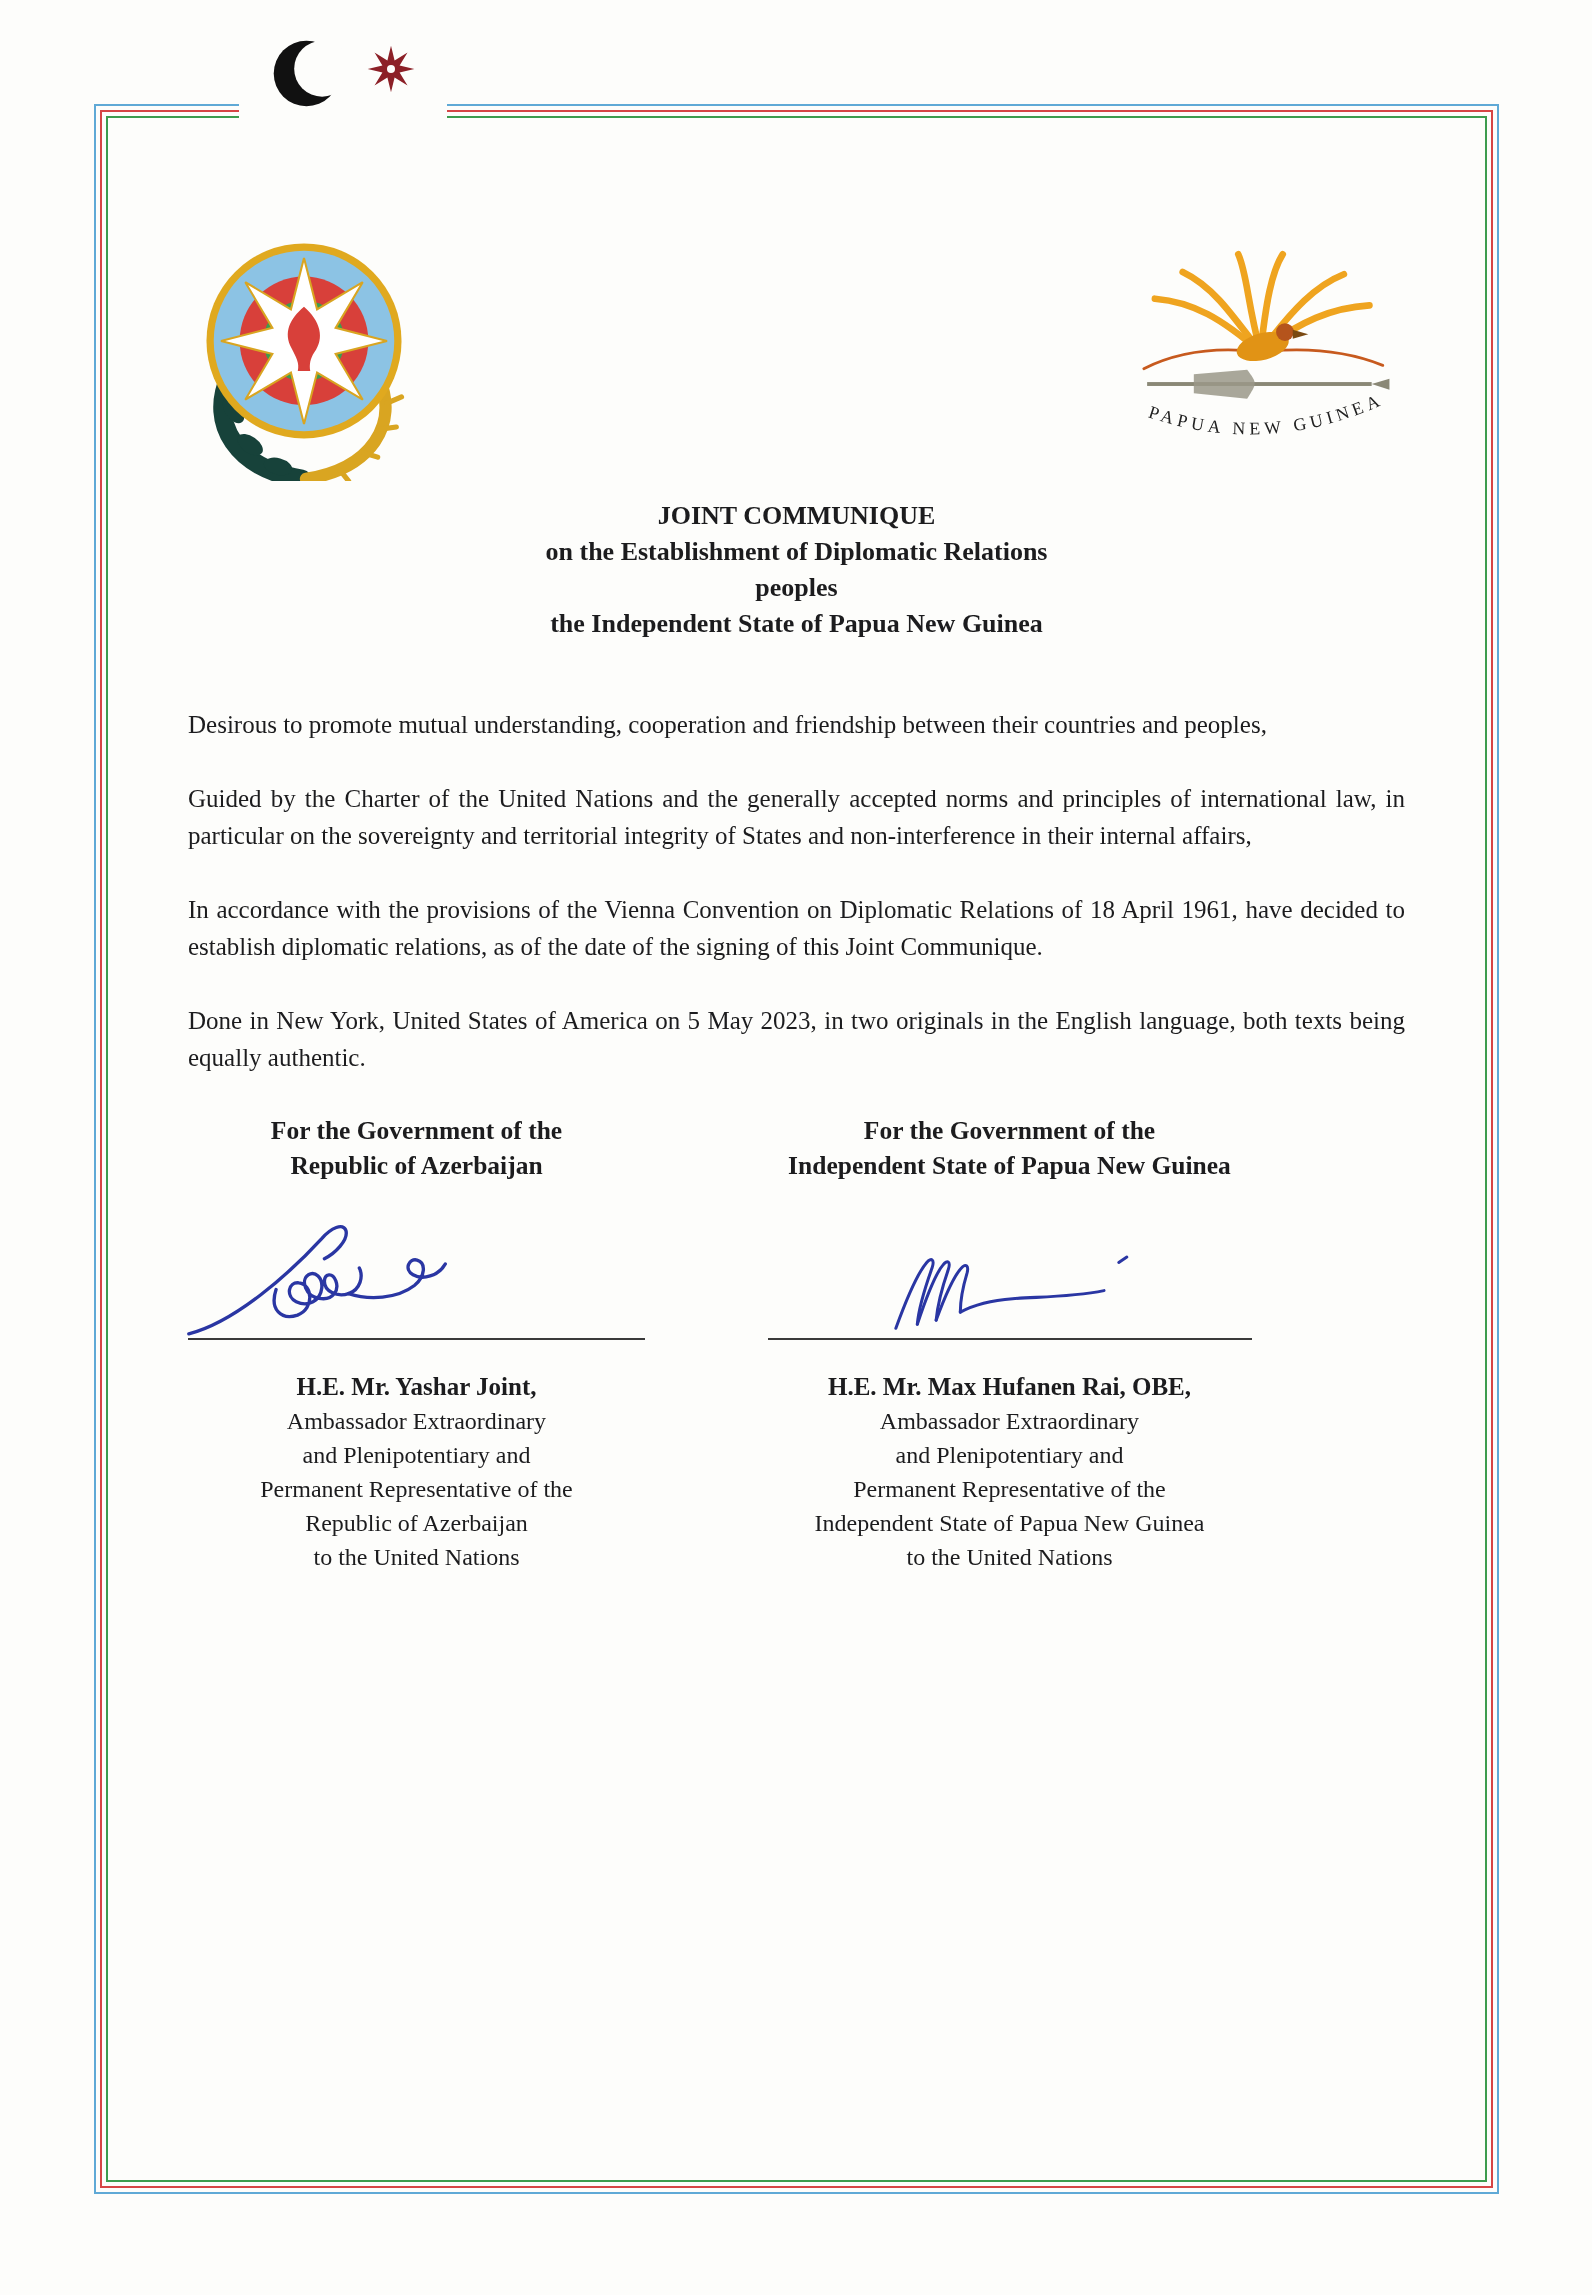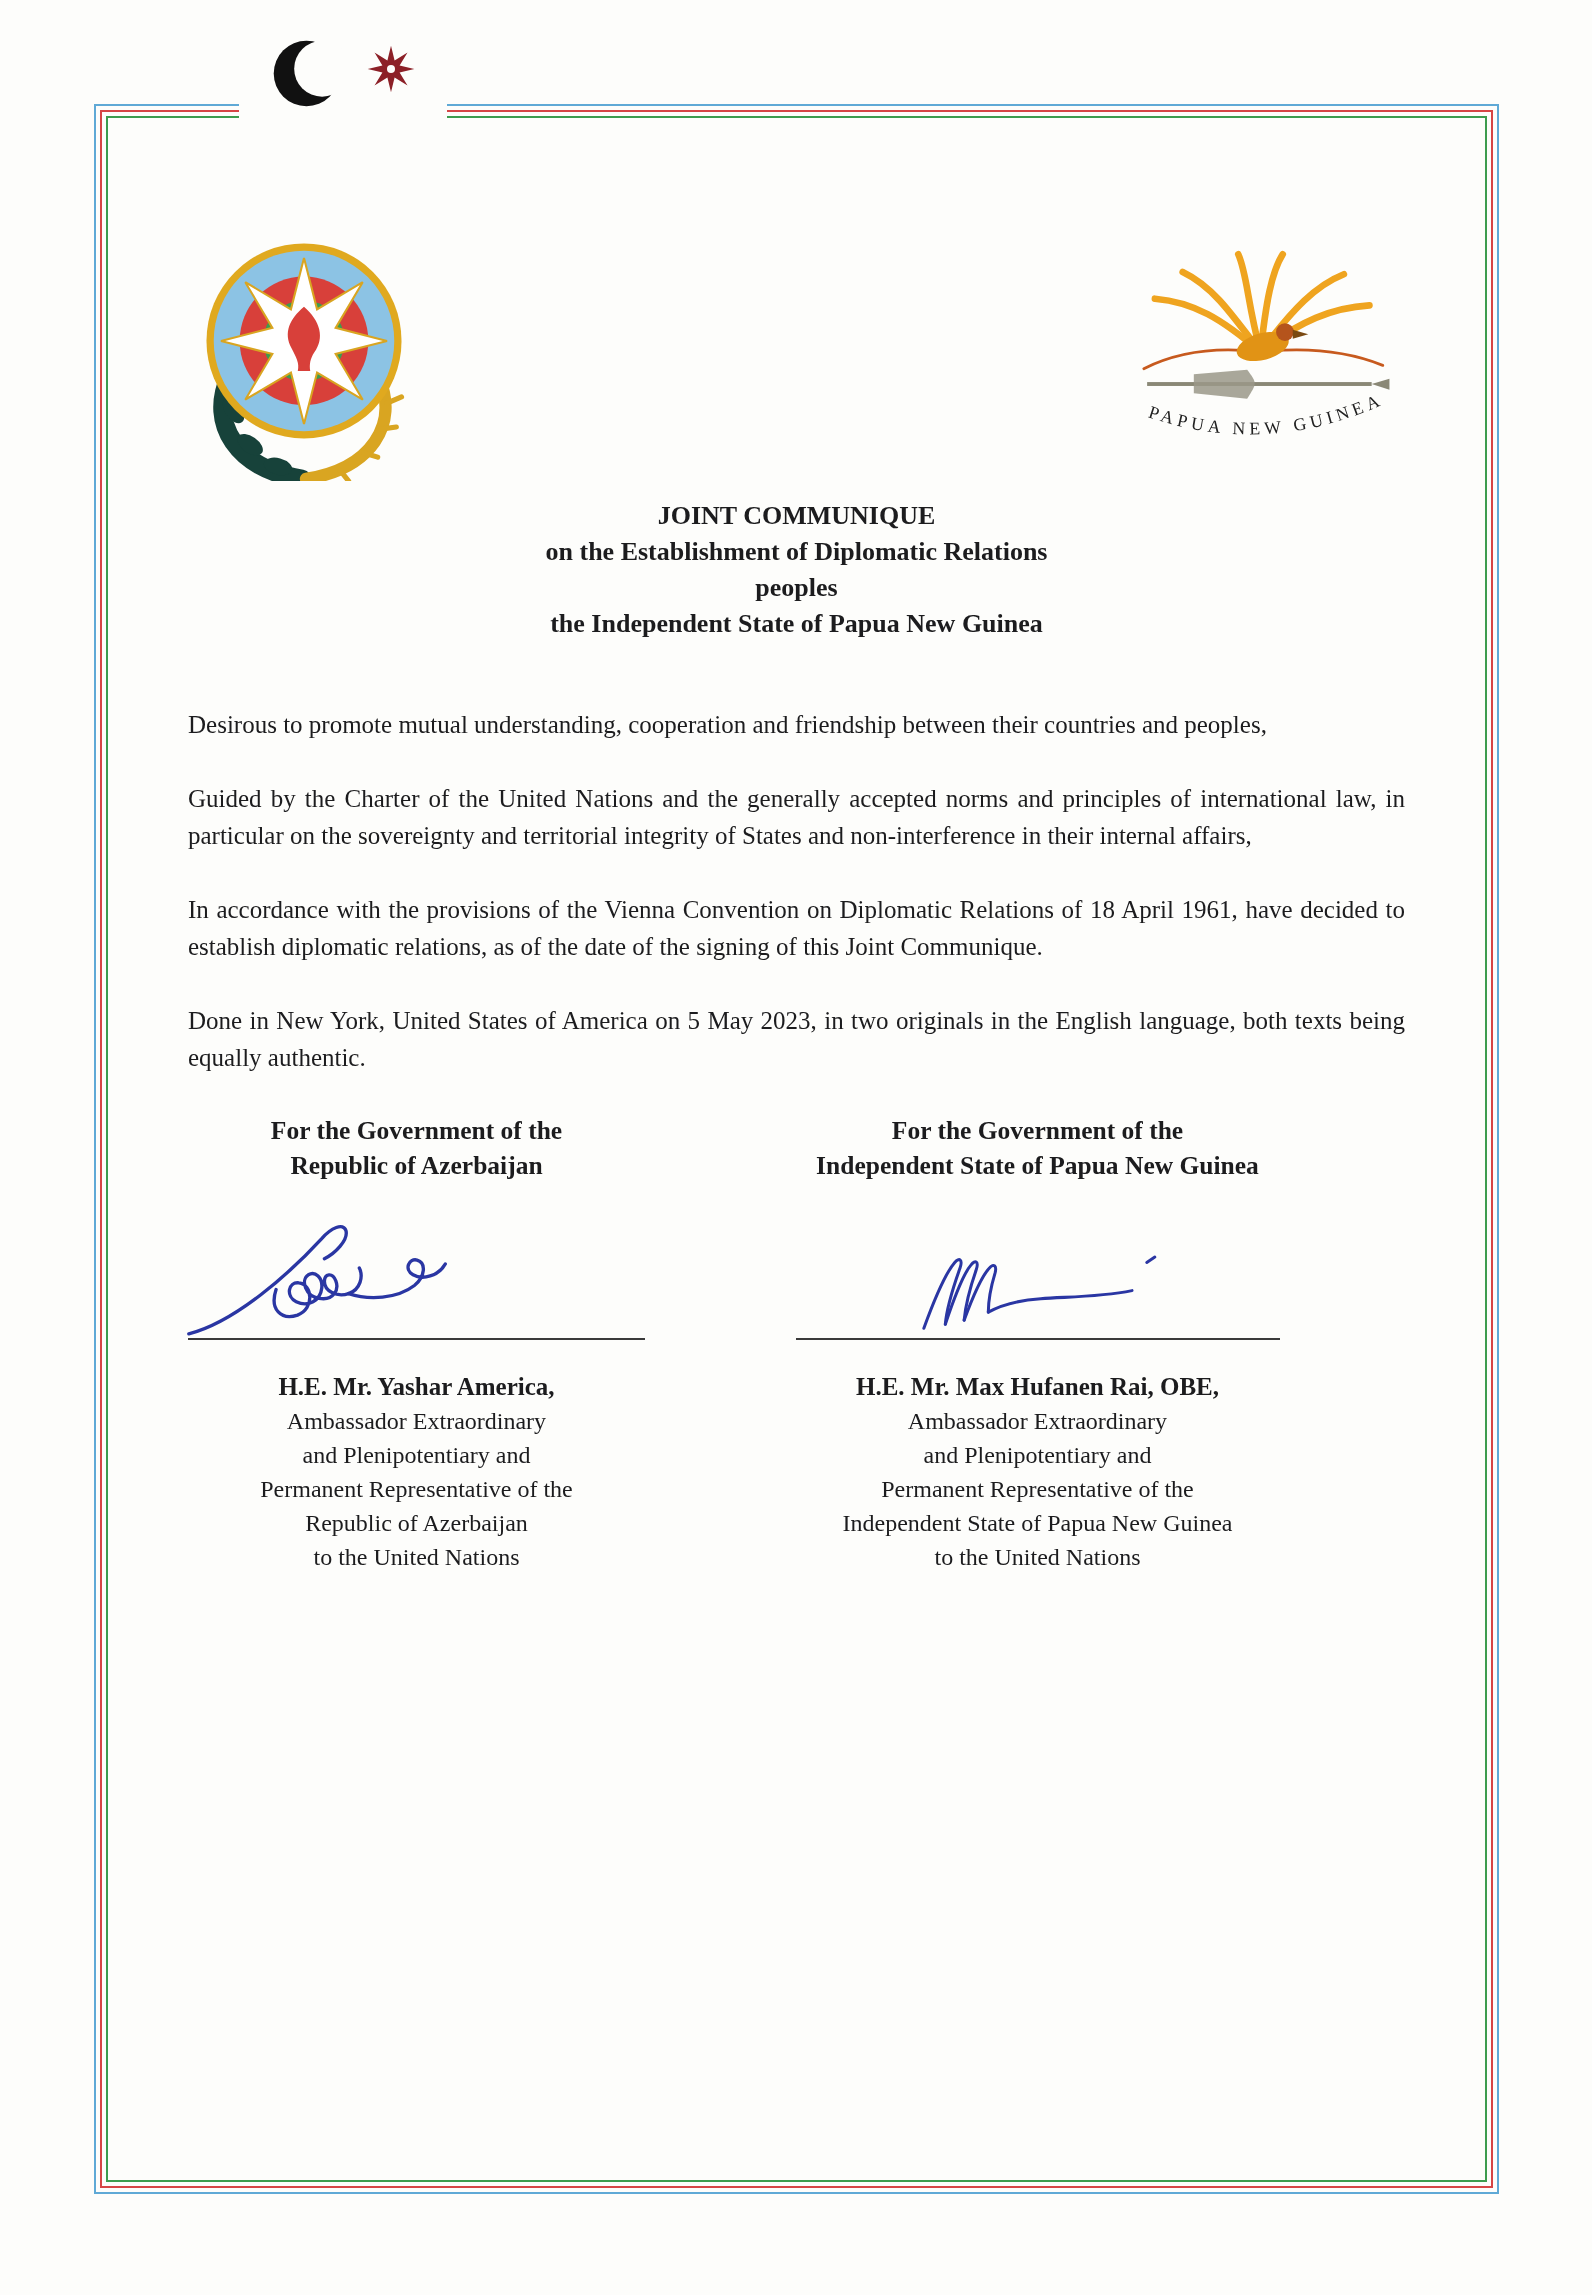--- a/index.html
+++ b/index.html
@@ -55,21 +55,21 @@
     font-size: 25px;
     line-height: 37px;
     text-align: justify;
   }
 
   
   .sig-grid {
     margin-top: 0px;
     display: grid;
     grid-template-columns: 457px 551px;
-    column-gap: 117px;
+    column-gap: 89px;
     justify-content: start;
   }
   .sig-heading {
     text-align: center;
     font-weight: bold;
     font-size: 25.5px;
     line-height: 35px;
     white-space: nowrap;
   }
   .sig-area {
@@ -204,21 +204,21 @@
           <div>Republic of Azerbaijan</div>
         </div>
         <div class="sig-area">
           <svg class="sig-left-svg" width="323" height="141" viewBox="0 0 480 210" fill="none" stroke="#2a36a3" stroke-width="5" stroke-linecap="round">
             <path d="M20,186 C 90,168 170,96 218,44 C 232,28 250,20 254,32 C 258,46 238,66 222,74"></path>
             <path d="M150,120 C 140,150 158,166 182,158 C 208,148 204,112 184,110 C 168,108 164,130 180,138 C 198,147 216,136 218,118 C 220,102 208,92 198,98 C 186,106 194,130 214,133 C 236,137 244,120 239,107 C 234,94 222,96 222,108 C 222,122 240,132 258,126 C 276,120 280,100 274,88"></path>
             <path d="M258,126 C 288,136 330,134 356,114 C 372,101 374,80 360,76 C 348,73 340,90 354,98 C 368,106 392,100 402,82"></path>
           </svg>
         </div>
         <div class="sig-names">
-          <div class="sig-name">H.E. Mr. Yashar America,</div>
+          <div class="sig-name">H.E. Mr. Yashar Joint,</div>
           <div>Ambassador Extraordinary</div>
           <div>and Plenipotentiary and</div>
           <div>Permanent Representative of the</div>
           <div>Republic of Azerbaijan</div>
           <div>to the United Nations</div>
         </div>
       </div>
 
       <div class="sig-col sig-right">
         <div class="sig-heading">

